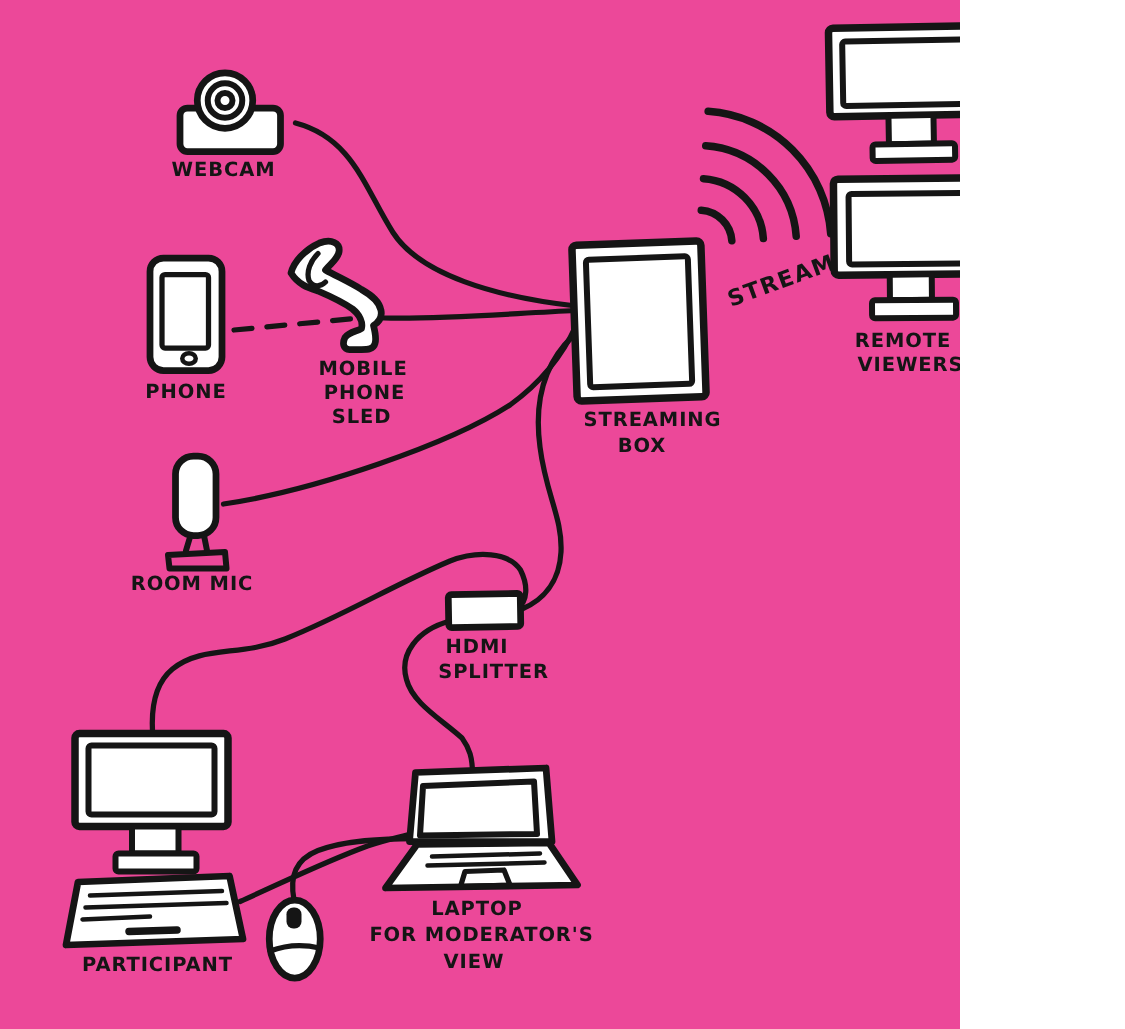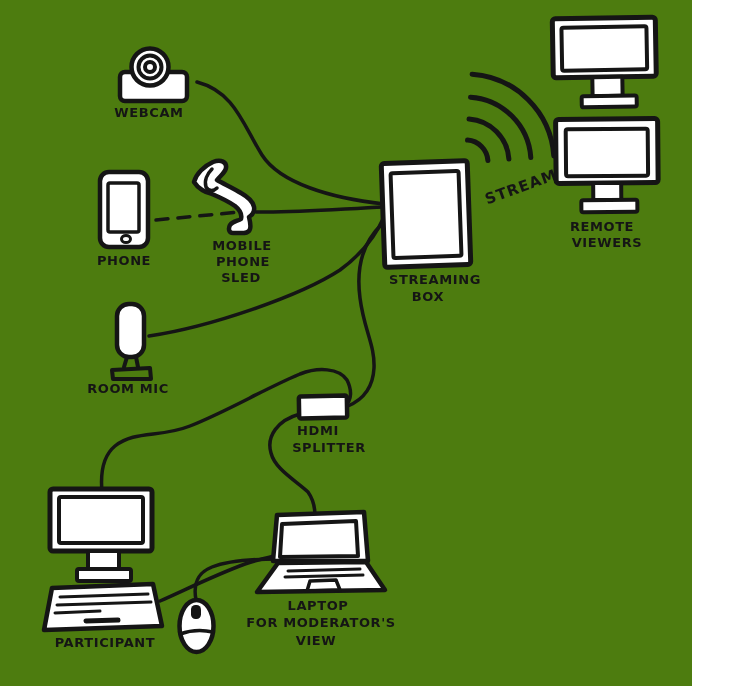--- a/index.html
+++ b/index.html
@@ -1,20 +1,20 @@
 <!DOCTYPE html>
 <html><head>
 <meta charset="utf-8">
 <style>
   html, body { margin: 0; padding: 0; background: #ffffff; }
   #stage {
     position: relative;
-    width: 692px;
+    width: 640px;
     height: 686px;
-    background: #4d7c0f;
+    background: #ec4899;
     overflow: hidden;
     font-family: "DejaVu Sans", sans-serif;
   }
   svg { display: block; }
   .lbl {
     font-family: "DejaVu Sans", sans-serif;
     font-weight: 700;
     font-size: 13px;
     letter-spacing: 0.6px;
     fill: #151515;

